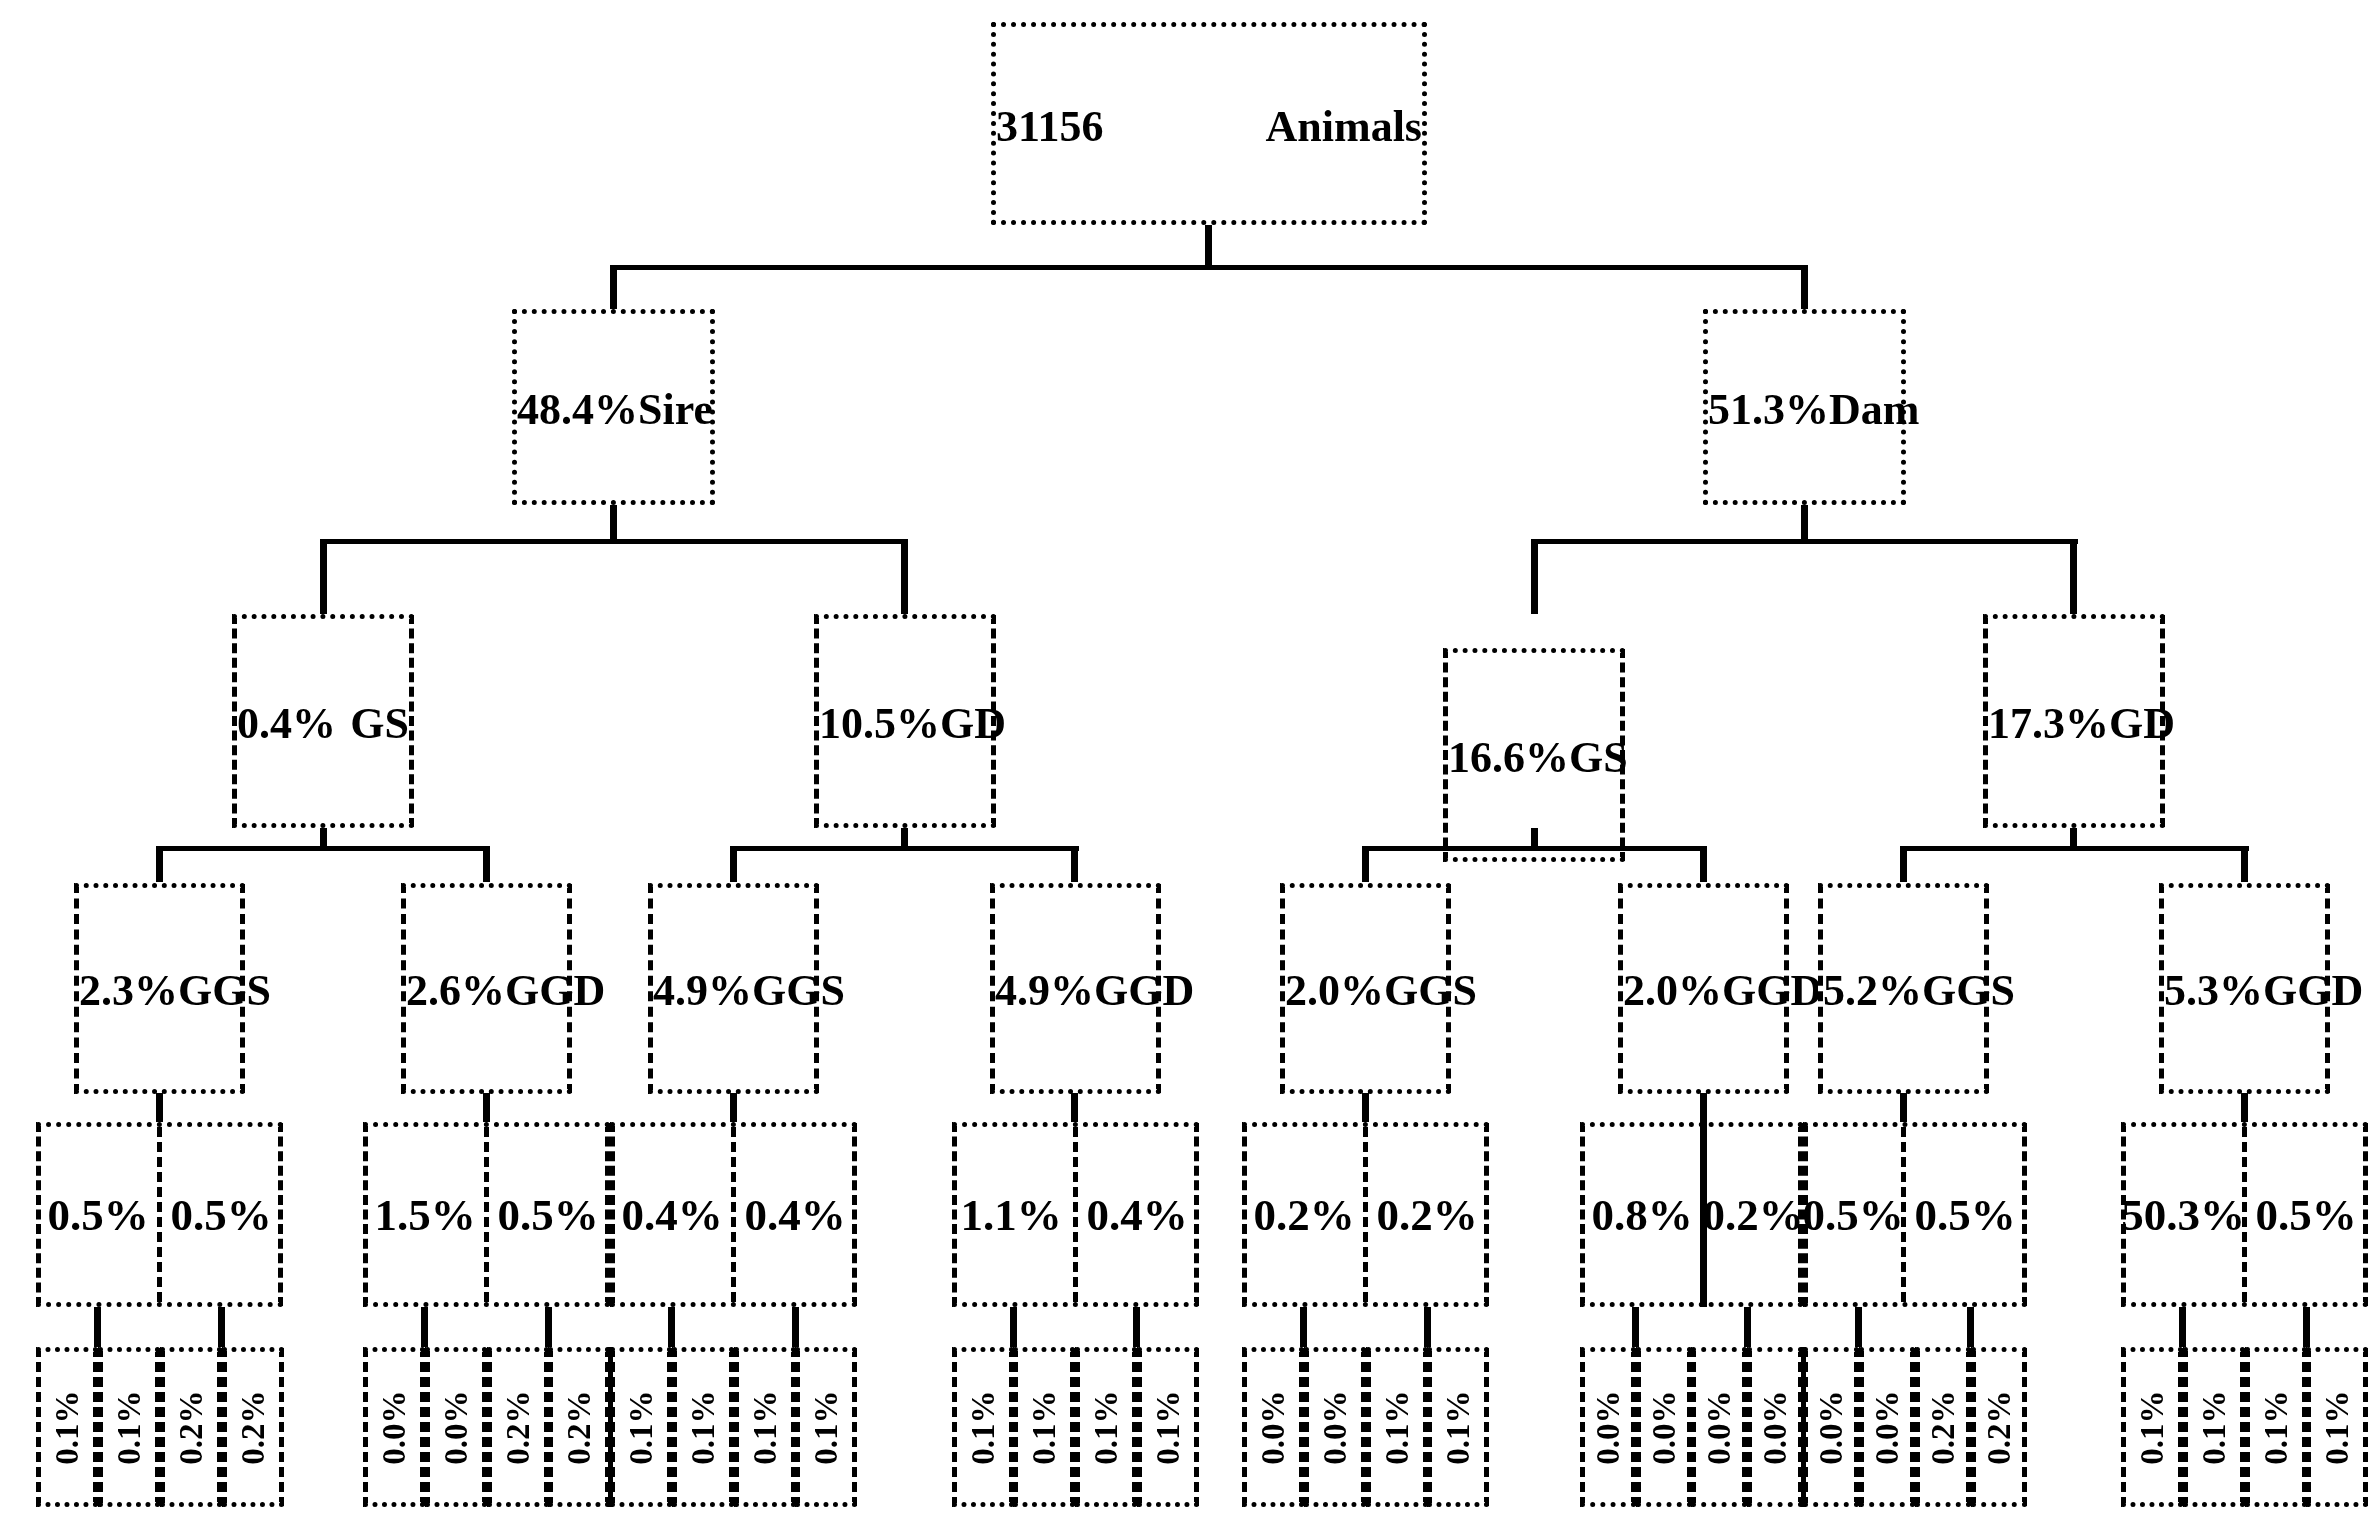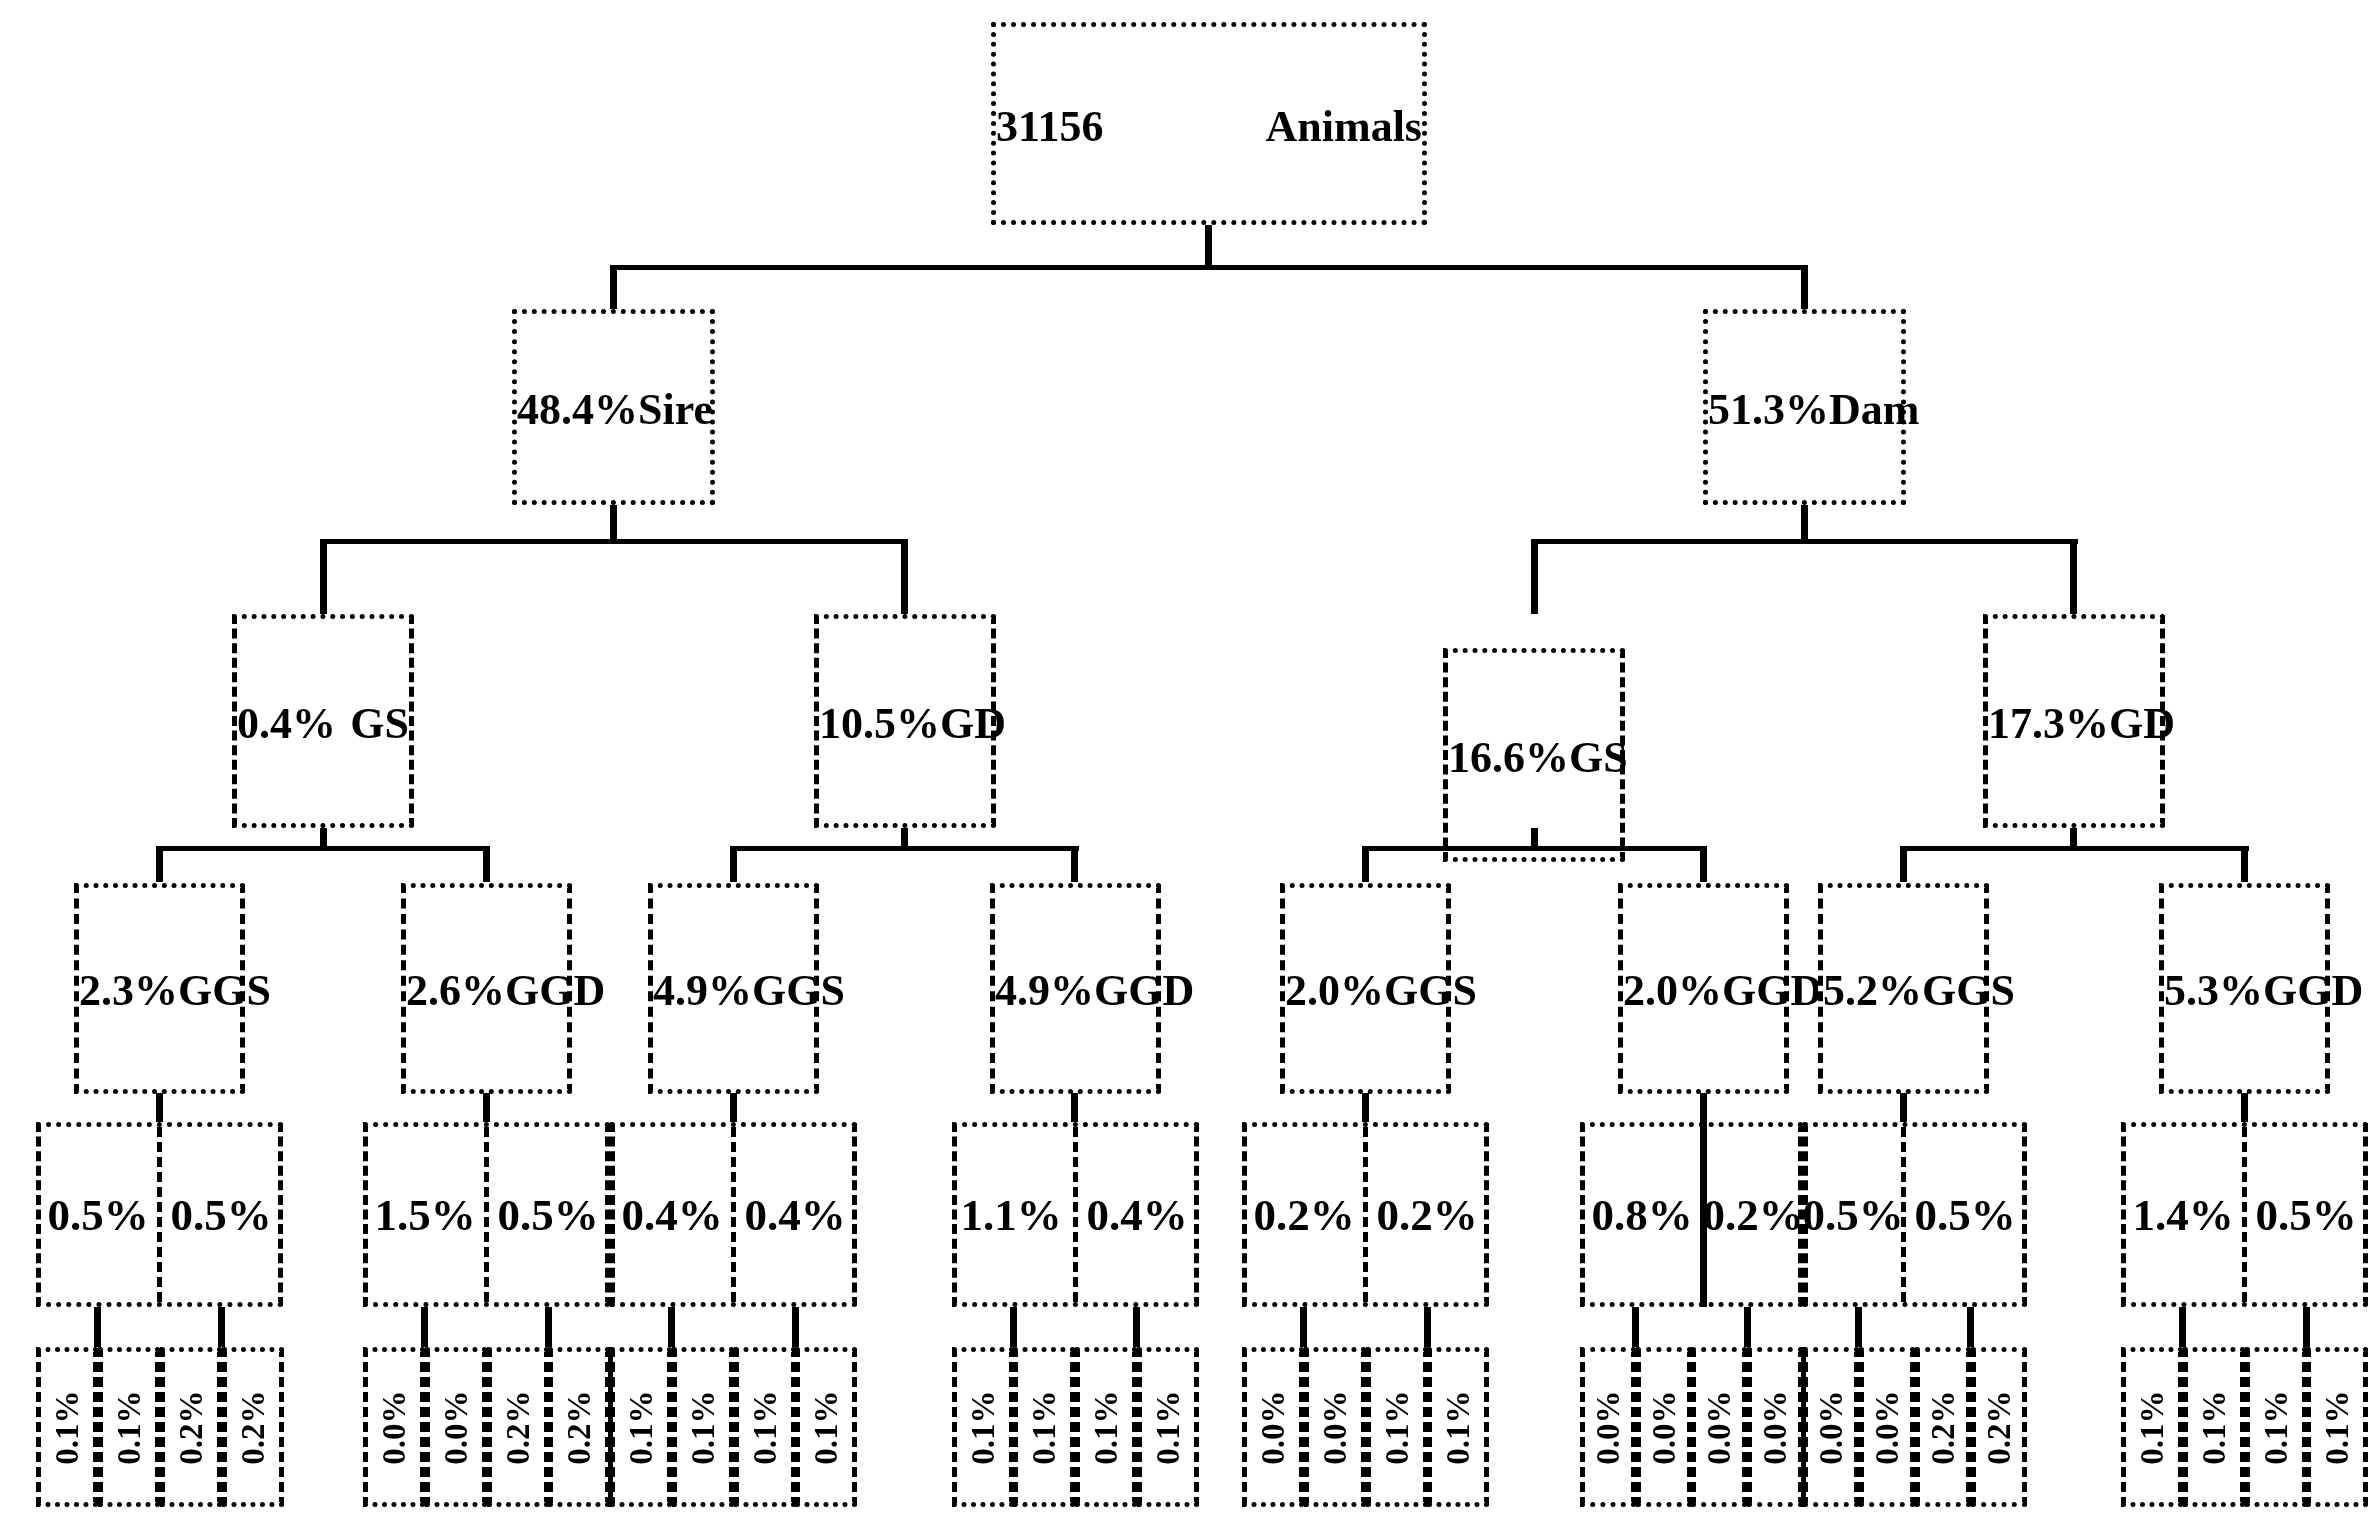--- a/index.html
+++ b/index.html
@@ -118,21 +118,21 @@
       <span class="cellval" style="left: 57px;">0.8%</span>
       <span class="cellval" style="left: 168px;">0.2%</span>
     </div>
     <div class="strip" style="left: 1803px; top: 1122px; width: 224px; height: 185px;">
       <div class="divider" style="left: 93px;"></div>
       <span class="cellval" style="left: 45px;">0.5%</span>
       <span class="cellval" style="left: 157px;">0.5%</span>
     </div>
     <div class="strip" style="left: 2121px; top: 1122px; width: 247px; height: 185px;">
       <div class="divider" style="left: 116px;"></div>
-      <span class="cellval" style="left: 57px;">1.4%</span>
+      <span class="cellval" style="left: 57px;">50.3%</span>
       <span class="cellval" style="left: 180px;">0.5%</span>
     </div>
     <div class="box b-mix leaf" style="left: 36px; top: 1347px; width: 62px; height: 160px;">
       <span class="vtext">0.1%</span>
     </div>
     <div class="box b-mix leaf" style="left: 98px; top: 1347px; width: 62px; height: 160px;">
       <span class="vtext">0.1%</span>
     </div>
     <div class="box b-mix leaf" style="left: 160px; top: 1347px; width: 62px; height: 160px;">
       <span class="vtext">0.2%</span>

